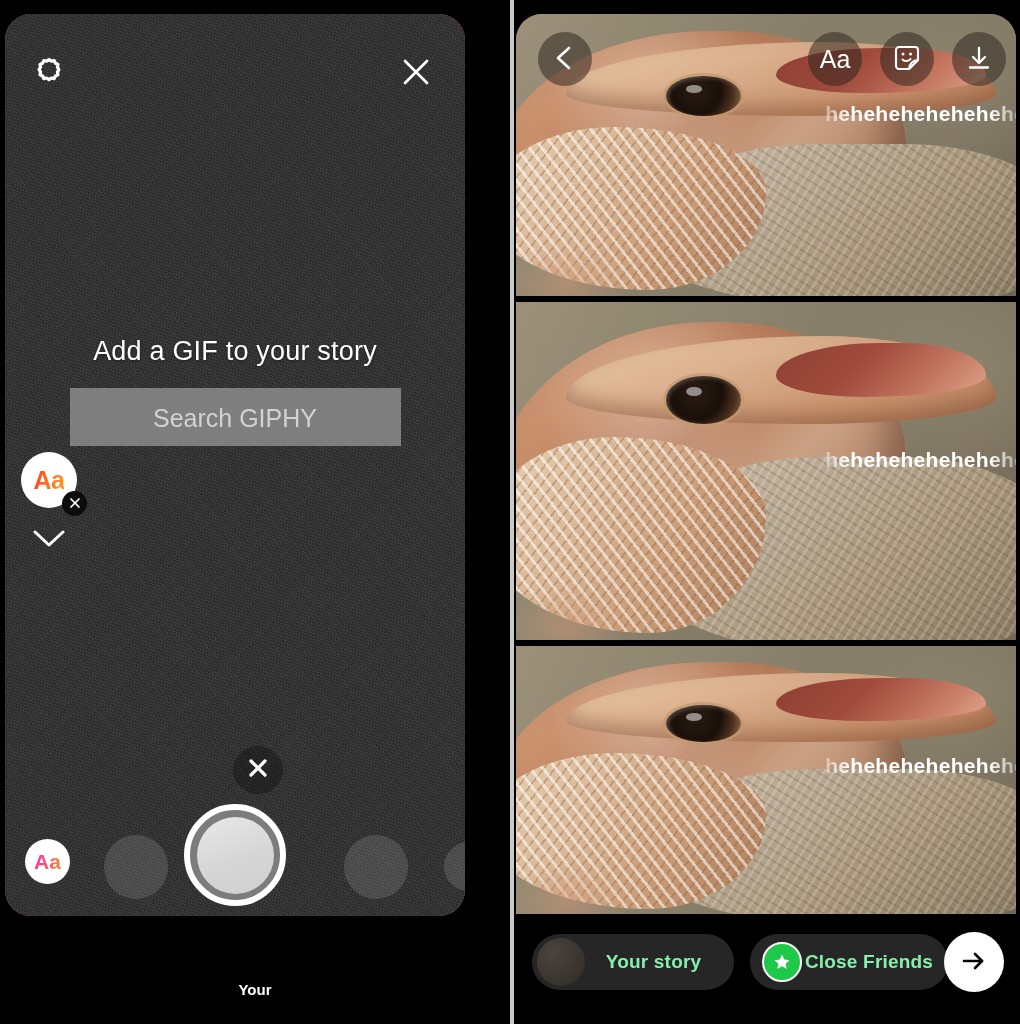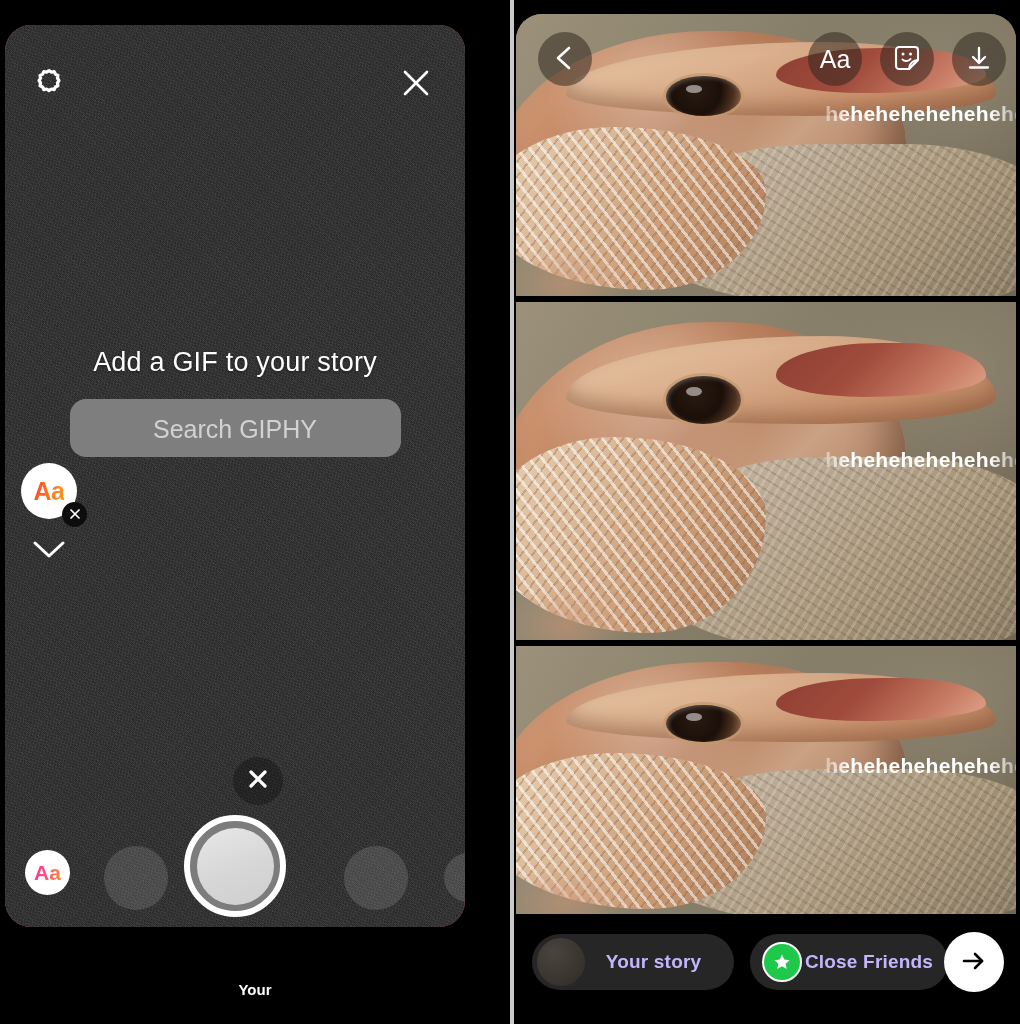--- a/index.html
+++ b/index.html
@@ -24,21 +24,21 @@
     position: relative;
     width: 510px;
     height: 1024px;
     background: #000;
     overflow: hidden;
     flex: 0 0 510px;
   }
   .camera-view {
     position: absolute;
     left: 5px;
-    top: 25px;
+    top: 14px;
     width: 460px;
     height: 902px;
     border-radius: 26px;
     overflow: hidden;
     background: #ec4899;
   }
   .noise {
     position: absolute;
     inset: 0;
     background-color: #262626;
@@ -85,21 +85,21 @@
     letter-spacing: .2px;
     font-weight: 400;
     text-shadow: 0 1px 3px rgba(0,0,0,.45);
   }
   .search-giphy {
     display: block;
     margin: 21px auto 0;
     width: 331px;
     height: 58px;
     line-height: 58px;
-    border-radius: 16px;
+    border-radius: 0;
     background: rgba(132,132,132,.93);
     color: #d2d2d2;
     font-size: 25px;
     font-weight: 400;
     text-align: center;
     border: none;
     font-family: "Liberation Sans", sans-serif;
   }
 
   
@@ -376,21 +376,21 @@
     z-index: 12;
   }
   .pill {
     position: absolute;
     top: 18px;
     height: 56px;
     border-radius: 28px;
     background: #262626;
     display: flex;
     align-items: center;
-    color: #c4b5fd;
+    color: #86efac;
     border: none;
     font-family: "Liberation Sans", sans-serif;
   }
   .pill.your-story { left: 22px; width: 202px; padding-left: 5px; }
   .pill.close-friends { left: 240px; width: 198px; padding-left: 12px; }
   .avatar {
     width: 48px; height: 48px;
     border-radius: 50%;
     background: radial-gradient(circle at 35% 32%, #4a443e 0%, #3b3530 60%, #2e2a26 100%);
     flex: 0 0 48px;

